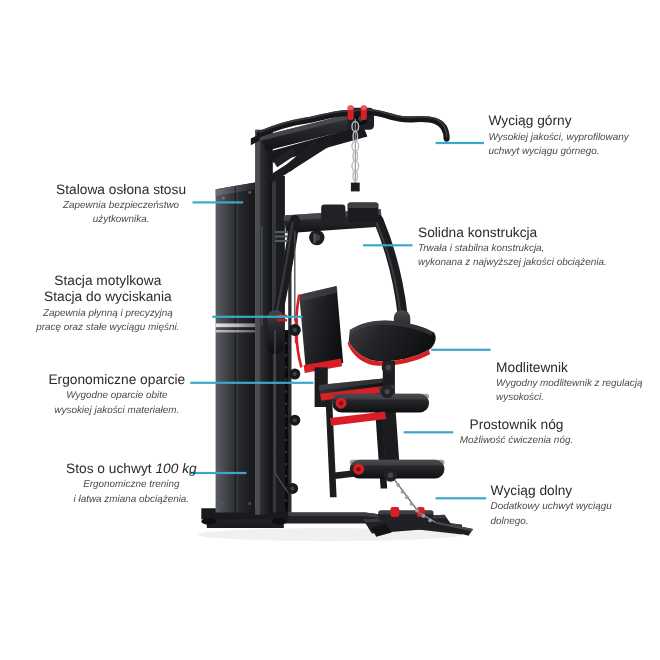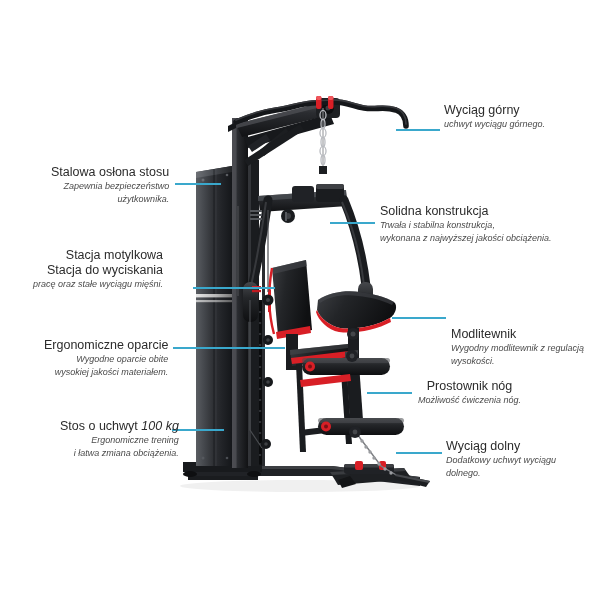--- a/index.html
+++ b/index.html
@@ -31,21 +31,21 @@
   }
   .callout .c-sub {
     font-size: 9px;
     font-style: italic;
     color: #4a4a4a;
     line-height: 11.5px;
     margin-top: 1px;
     white-space: nowrap;
   }
   .callout.right { text-align: left; }
-  .callout.left  { text-align: right; }
+  .callout.left  { text-align: center; }
 
   
   .conn {
     position: absolute;
     height: 1.6px;
     background: #3aa8cc;
   }
 
   
   #machine {
@@ -375,38 +375,40 @@
   <div class="conn" style="left:330px; top:222px; width:45px;"></div>
   <div class="conn" style="left:193px; top:287px; width:82px;"></div>
   <div class="conn" style="left:392px; top:317px; width:54px;"></div>
   <div class="conn" style="left:173px; top:347px; width:112px;"></div>
   <div class="conn" style="left:367px; top:392px; width:45px;"></div>
   <div class="conn" style="left:172px; top:429px; width:52px;"></div>
   <div class="conn" style="left:396px; top:452px; width:46px;"></div>
 
   <div class="callout right" style="left:444px; top:103px;">
     <div class="c-title">Wyciąg górny</div>
+    <div class="c-sub">Wysokiej jakości, wyprofilowany</div>
     <div class="c-sub">uchwyt wyciągu górnego.</div>
   </div>
 
   <div class="callout left" style="left:51px; top:165px;">
     <div class="c-title">Stalowa osłona stosu</div>
     <div class="c-sub">Zapewnia bezpieczeństwo</div>
     <div class="c-sub">użytkownika.</div>
   </div>
 
   <div class="callout right" style="left:380px; top:204px;">
     <div class="c-title">Solidna konstrukcja</div>
     <div class="c-sub">Trwała i stabilna konstrukcja,</div>
     <div class="c-sub">wykonana z najwyższej jakości obciążenia.</div>
   </div>
 
   <div class="callout left" style="left:33px; top:248px;">
     <div class="c-title">Stacja motylkowa</div>
     <div class="c-title">Stacja do wyciskania</div>
+    <div class="c-sub">Zapewnia płynną i precyzyjną</div>
     <div class="c-sub">pracę oraz stałe wyciągu mięśni.</div>
   </div>
 
   <div class="callout right" style="left:451px; top:299px;margin-top:28px;">
     <div class="c-title">Modlitewnik</div>
     <div class="c-sub">Wygodny modlitewnik z regulacją</div>
     <div class="c-sub">wysokości.</div>
   </div>
 
   <div class="callout left" style="left:44px; top:338px;">

